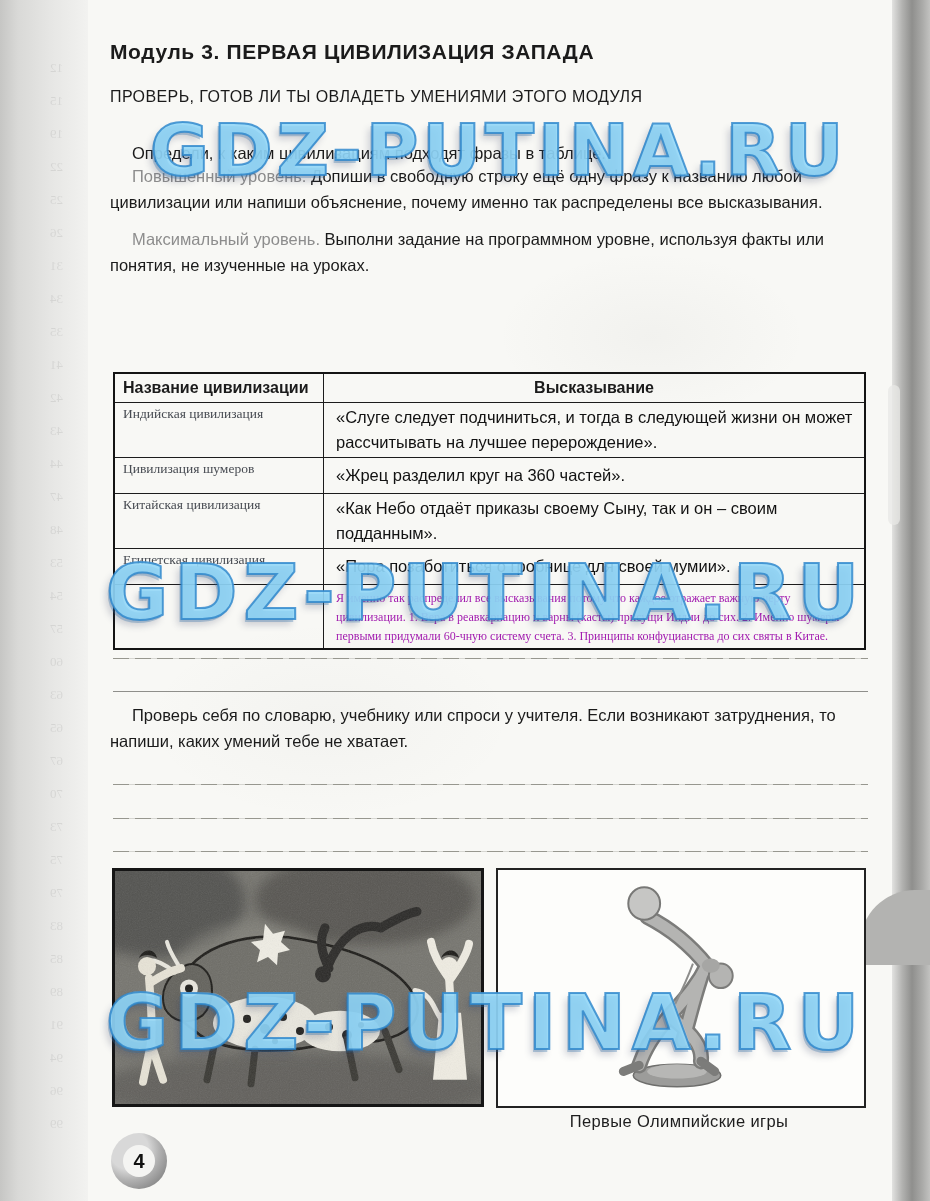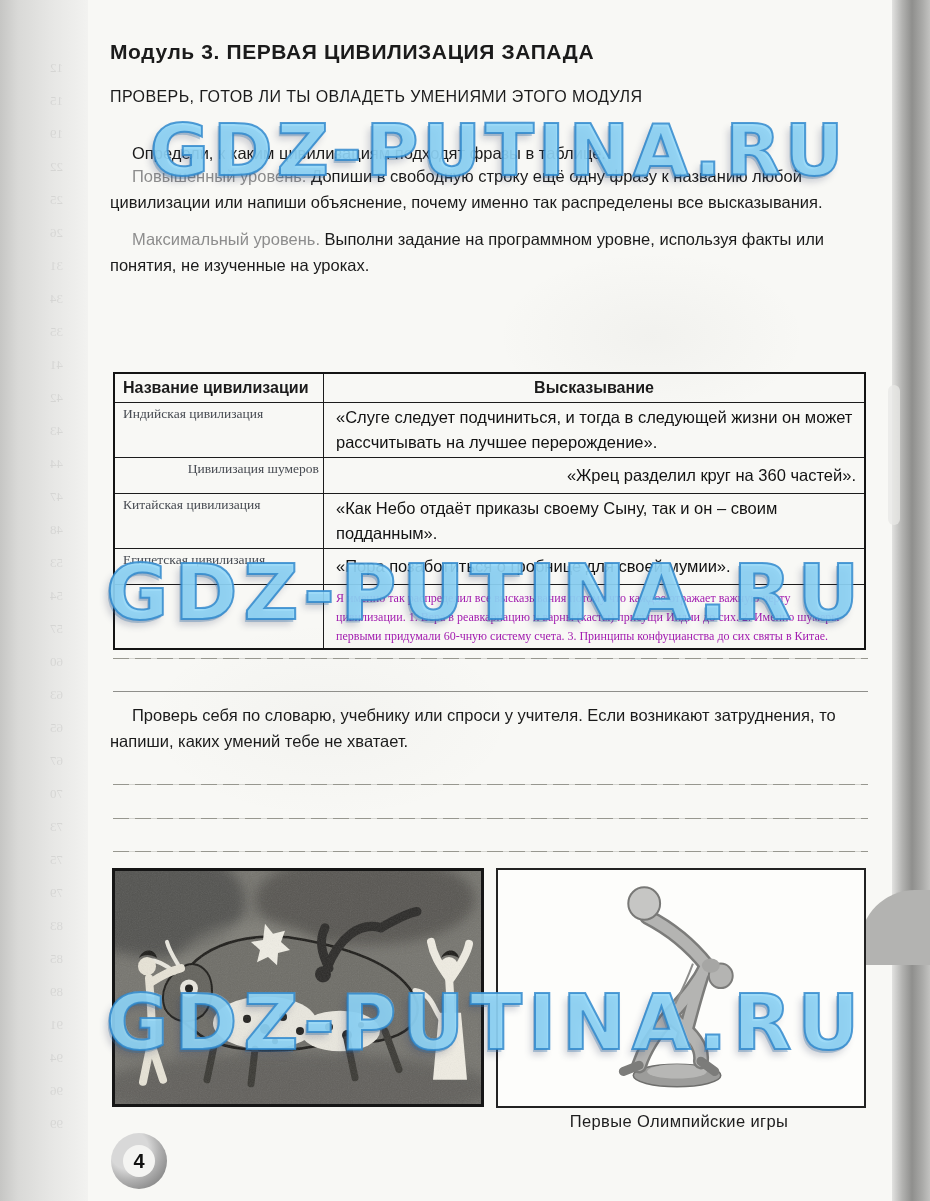--- a/index.html
+++ b/index.html
@@ -27,21 +27,21 @@
   .civ-table{position:absolute;left:113px;top:372px;width:753px;border-collapse:collapse;table-layout:fixed;background:transparent;border-radius:6px;}
   .civ-table th,.civ-table td{border:1.6px solid #1c1c1c;}
   .civ-table{border:2.4px solid #141414;}
   .civ-table th{font-size:16px;font-weight:bold;height:26px;}
   .civ-table th.h1{width:199px;text-align:left;padding-left:8px;}
   .civ-table th.h2{text-align:center;}
   td.civ{vertical-align:top;padding:3px 4px 0 8px;font-family:"Liberation Serif",serif;font-size:13.5px;color:#474b52;}
   td.stmt{vertical-align:middle;padding:2px 8px 2px 12px;font-size:16.5px;line-height:25px;color:#121212;}
   tr.ans td.stmt{font-family:"Liberation Serif",serif;font-size:12px;line-height:19px;color:#a21caf;padding-top:4px;}
   tbody tr:nth-child(1){height:54px;}
-  tbody tr:nth-child(2){height:36px;text-align:right;}
+  tbody tr:nth-child(2){height:36px;}
   tbody tr:nth-child(3){height:48px;}
   tbody tr:nth-child(4){height:36px;}
   tbody tr:nth-child(5){height:58px;}
   
   .note{position:absolute;left:113px;top:630px;width:760px;font-family:"Liberation Serif",serif;
     font-size:13.5px;line-height:16px;color:#3a3d44;}
   
   .rule{position:absolute;left:113px;width:755px;height:1px;
     background:repeating-linear-gradient(90deg,#97978f 0 16px,rgba(151,151,143,.35) 16px 22px);}
   .rule.solid{background:#8f8f8b;}

